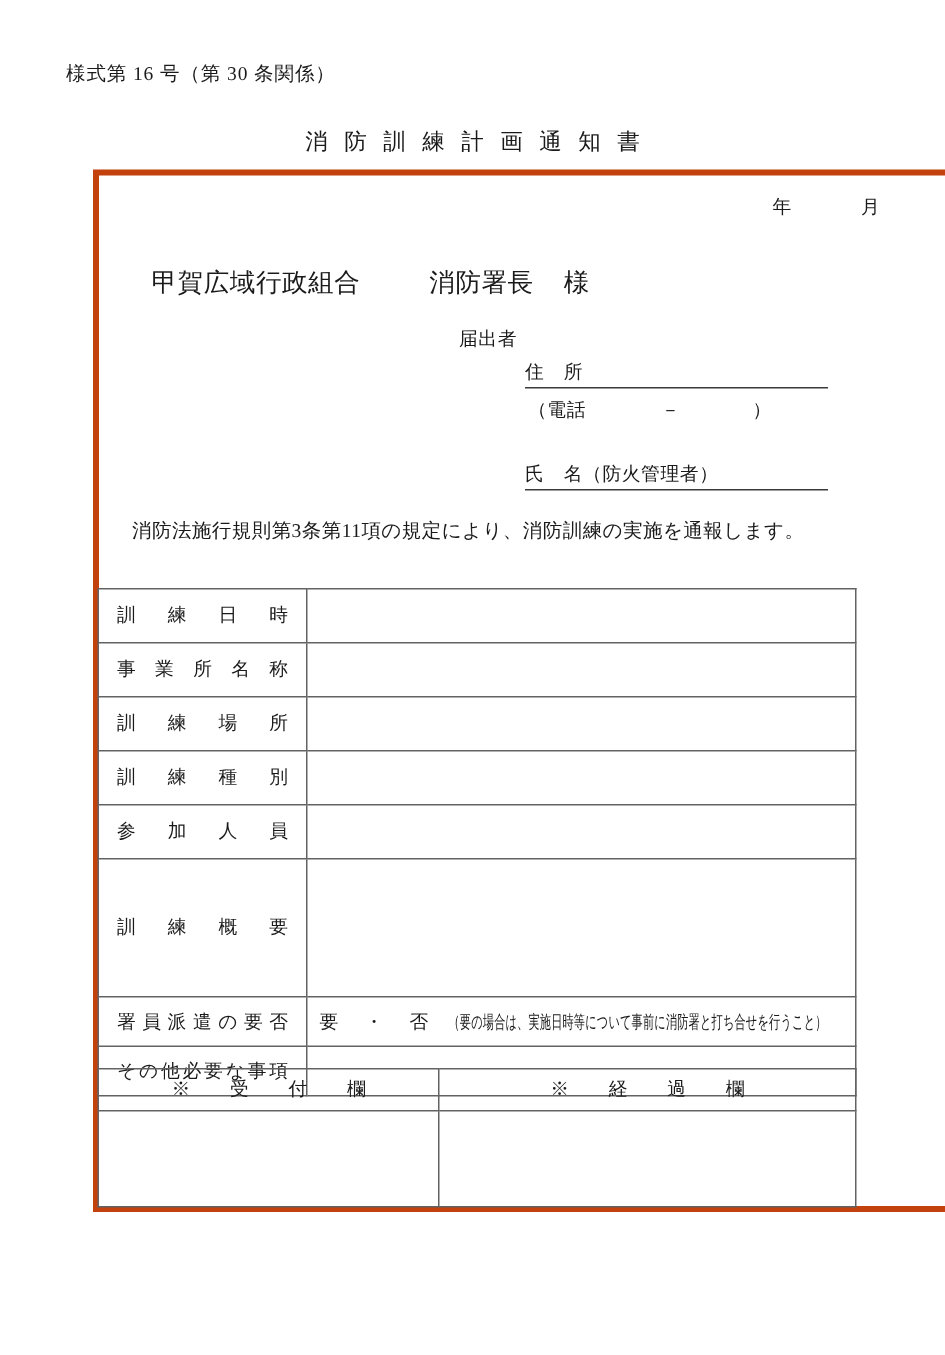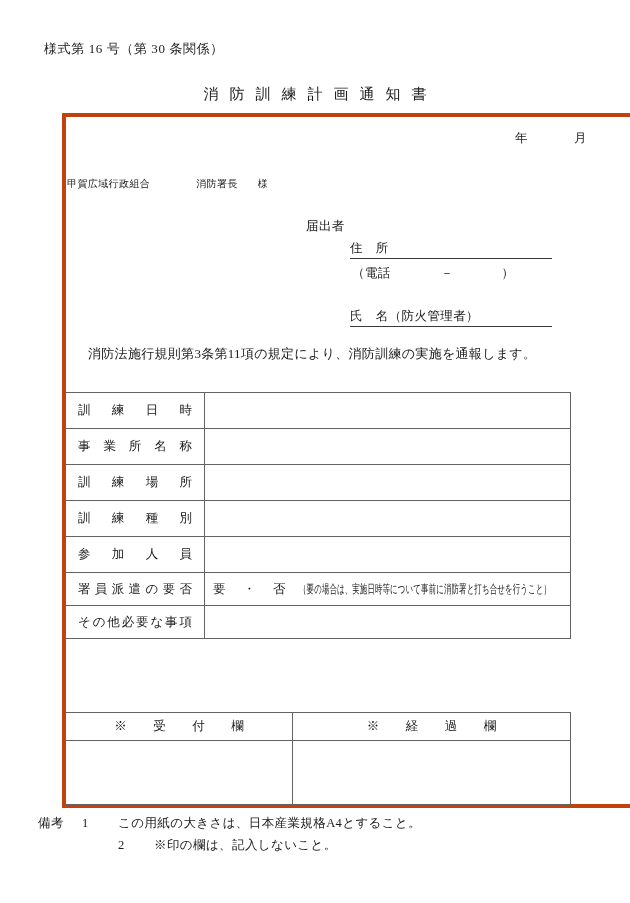--- a/index.html
+++ b/index.html
@@ -72,23 +72,23 @@
     right: 20px;
     top: 13px;
     font-size: 12.5px;
     letter-spacing: 0.5px;
     white-space: nowrap;
   }
   .date-line .gap { display: inline-block; width: 46px; }
 
   .addressee {
     position: absolute;
-    left: 1px;
+    left: 35px;
     top: 60px;
-    font-size: 10px;
+    font-size: 17px;
     white-space: nowrap;
     letter-spacing: 0.4px;
     font-family: Liberation Serif, serif;
   }
   .addressee .sep { display: inline-block; width: 46px; }
   .addressee .sama { display: inline-block; width: 20px; }
 
   .submitter {
     position: absolute;
     left: 240px;
@@ -287,20 +287,26 @@
               <span>訓練種別</span>
             </td>
           <td class="val"></td>
         </tr>
         <tr class="r-std">
           <td class="lab">
               <span>参加人員</span>
             </td>
           <td class="val"></td>
         </tr>
+        <tr class="r-tall">
+          <td class="lab">
+              <span>訓練概要</span>
+            </td>
+          <td class="val"></td>
+        </tr>
         <tr class="r-disp">
           <td class="lab">
               <span>署員派遣の要否</span>
             </td>
           <td class="val">
             <span class="dispatch-val">
               <span class="yn">要 ・ 否</span><span class="note">（要の場合は、実施日時等について事前に消防署と打ち合せを行うこと）</span>
             </span>
           </td>
         </tr>
@@ -321,18 +327,14 @@
         </tr>
         <tr>
           <td class="off-body col-left"></td>
           <td class="off-body"></td>
         </tr>
       </tbody>
     </table>
 
   </div>
 
-  <div class="remarks">
-    <div><span class="rk-label">備考</span><span class="rk-num">1</span><span>この用紙の大きさは、日本産業規格A4とすること。</span></div>
-    <div><span class="rk-indent"></span><span class="rk-num">2</span><span>※印の欄は、記入しないこと。</span></div>
-  </div>
 
 </div>
 
 </body></html>

